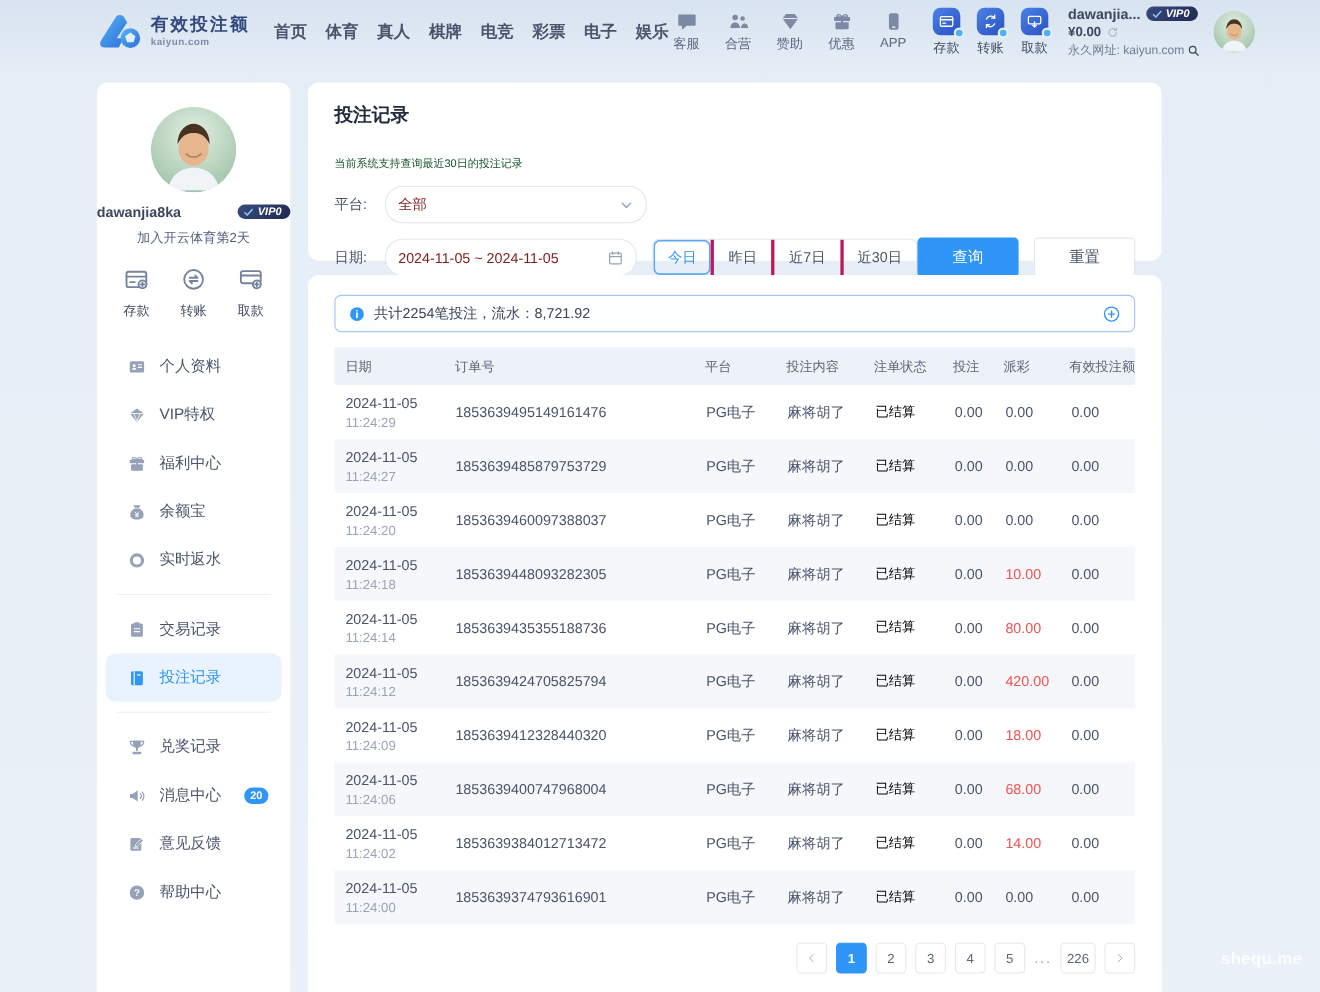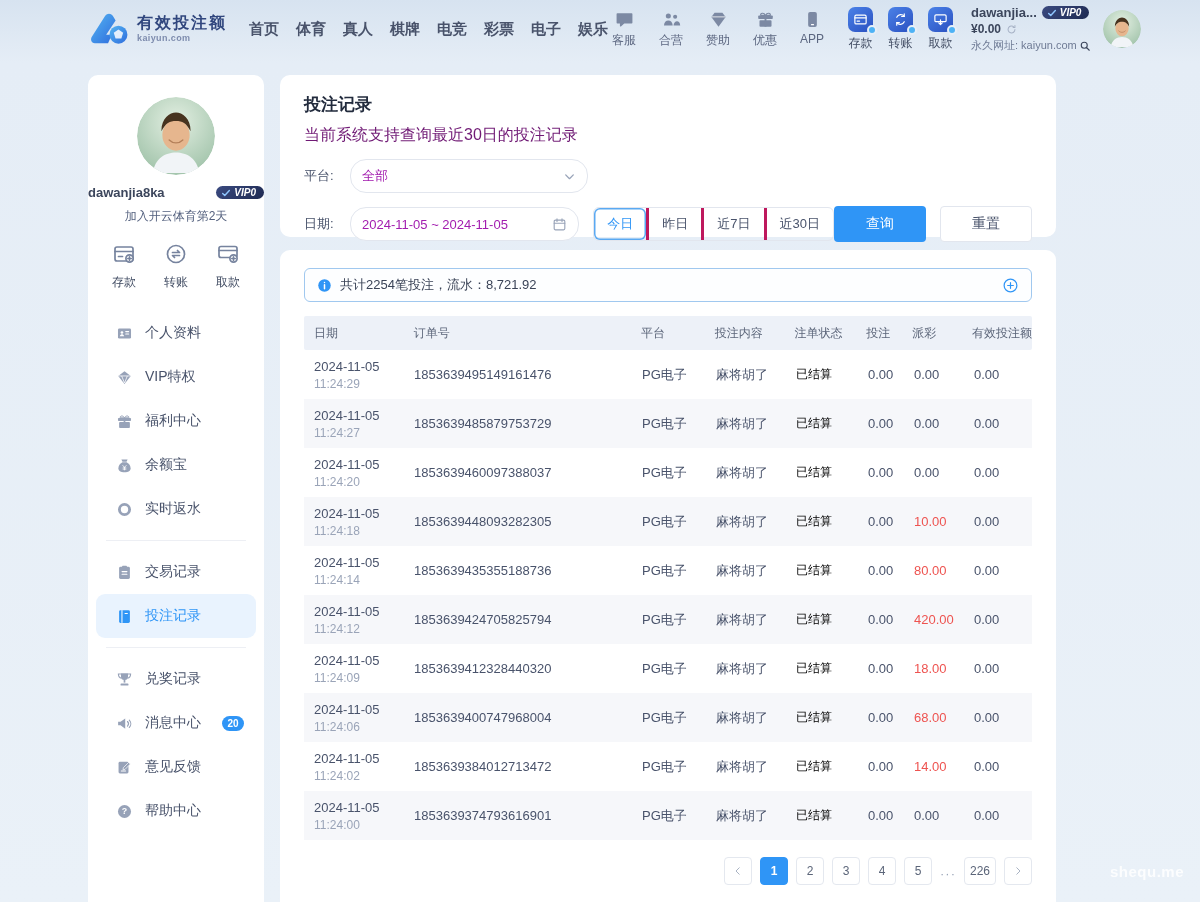--- a/index.html
+++ b/index.html
@@ -58,25 +58,25 @@
   .mlabel{font-size:14px;white-space:nowrap}
   .mitem.active{background:#e9f3fe;color:#2f95f6}
   .mitem.active .ic{color:#2f95f6}
   .mbadge{margin-left:auto;margin-right:12px;background:#2f95f6;color:#fff;font-size:10px;
     min-width:22px;height:15px;border-radius:8px;display:flex;align-items:center;justify-content:center;font-weight:700}
   .mdivider{height:1px;background:#edeff4;margin:9px 10px}
   
   .card{background:#fff;border-radius:10px}
   .filter-card{position:absolute;left:280px;top:75px;width:776px;height:162px;padding:18px 24px}
   .ftitle{font-size:17px;font-weight:800;color:#222b3d}
-  .fsub{font-size:16px;color:#701a75;margin-top:9px}
+  .fsub{font-size:10px;color:#14532d;margin-top:26px}
   .frow{display:flex;align-items:center;margin-top:13px}
   .flabel{font-size:13px;color:#49536b;width:46px;flex:none}
   .fselect,.fdate{width:238px;height:34px;border:1px solid #e2e6ee;border-radius:16px;display:flex;
-    align-items:center;padding:0 11px;font-size:13px;color:#a21caf;background:#fff;cursor:pointer}
+    align-items:center;padding:0 11px;font-size:13px;color:#7f1d1d;background:#fff;cursor:pointer}
   .fselect .chev,.fdate .ic{margin-left:auto;color:#98a3b8}
   .fselect .chev svg{width:13px;height:13px}
   .fdate .ic svg{width:15px;height:15px}
   .ranges{display:flex;margin-left:14px;border:1px solid #e2e6ee;border-radius:6px;height:34px}
   .range{padding:0 13px;display:flex;align-items:center;justify-content:center;font-size:13px;
     color:#49536b;cursor:pointer;border-left:3px solid #be185d;white-space:nowrap}
   .range:first-child{border-left:none}
   .range.ractive{color:#2f95f6;box-shadow:inset 0 0 0 1.5px #5aa9f2;border-radius:6px;border-left-color:transparent}
   .fbuttons{margin-left:auto;display:flex;gap:14px}
   .btn{width:92px;height:36px;border-radius:4px;display:flex;align-items:center;justify-content:center;

